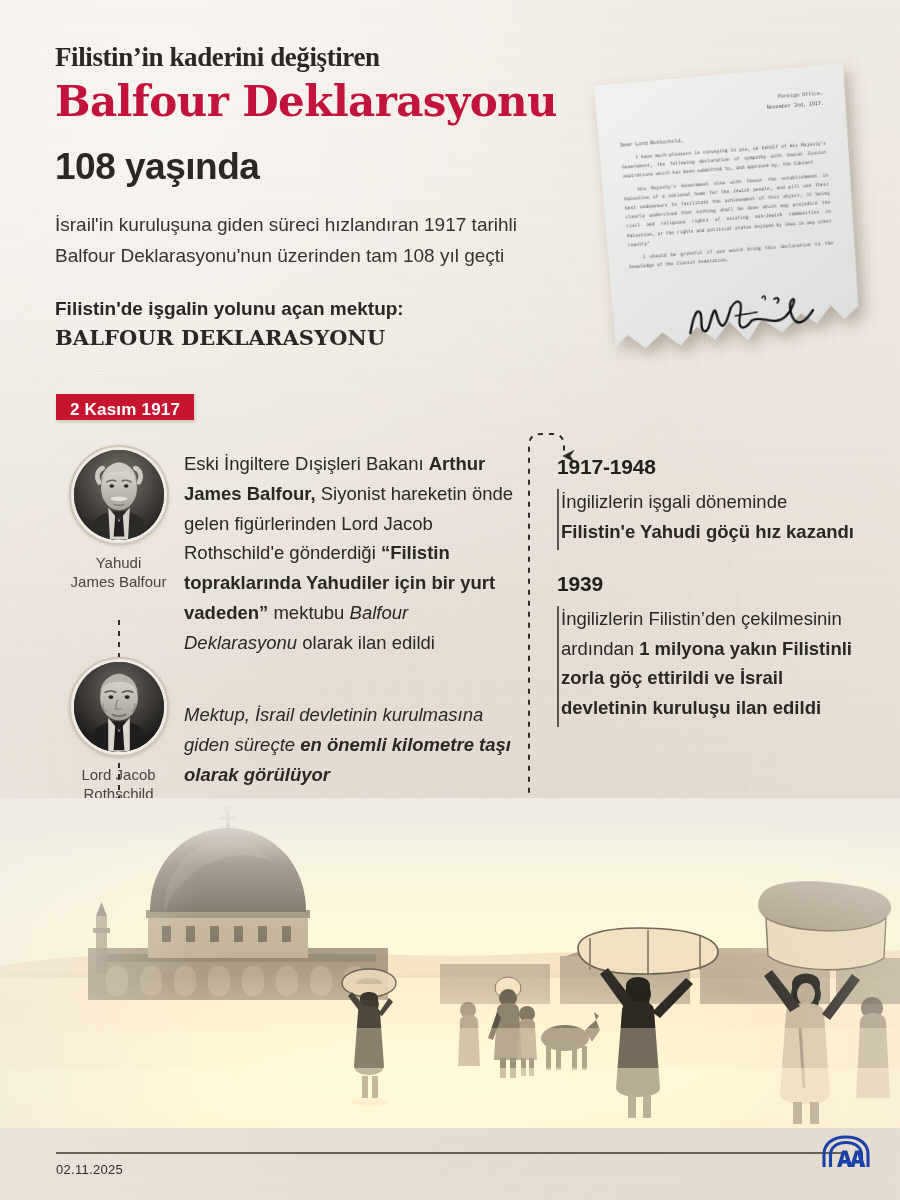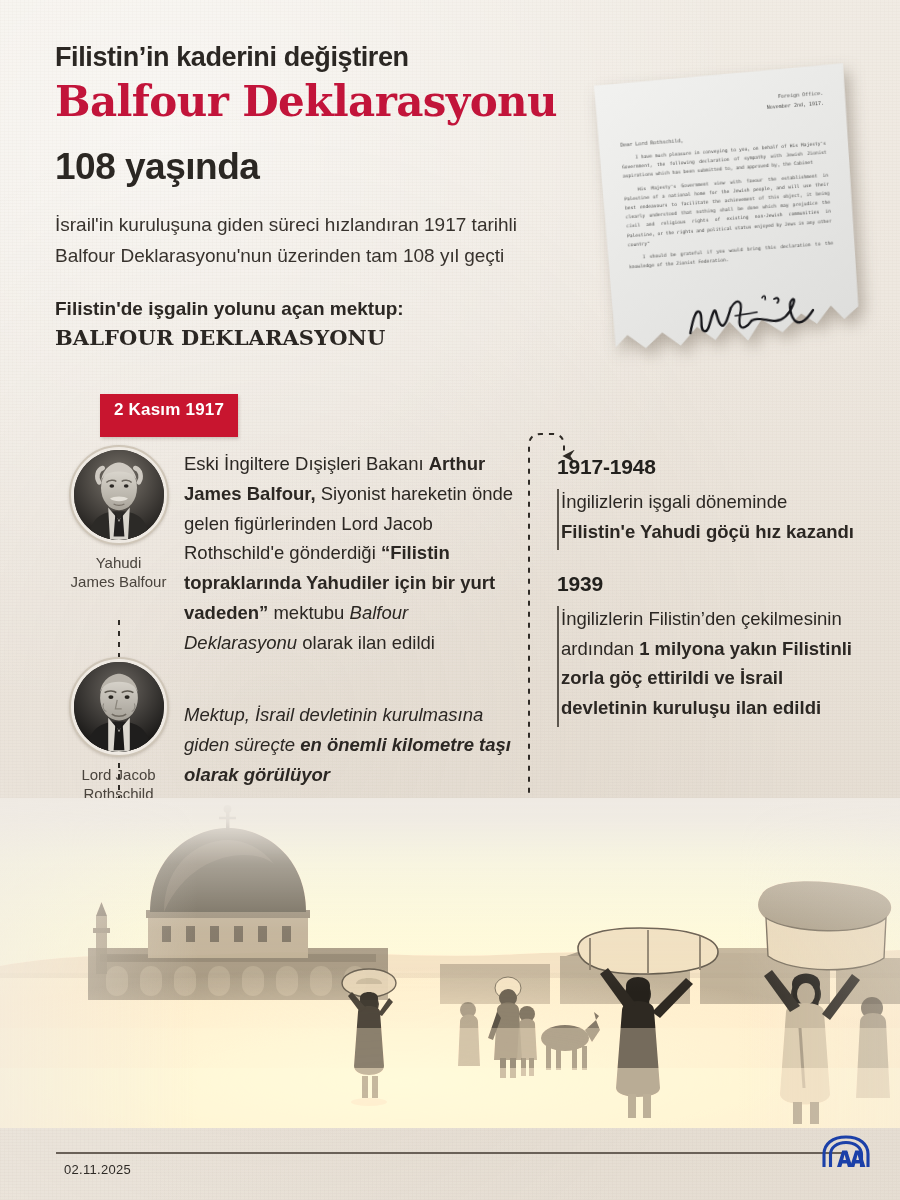--- a/index.html
+++ b/index.html
@@ -30,21 +30,21 @@
       repeating-linear-gradient(90deg, rgba(150,135,115,.045) 0px, rgba(150,135,115,.045) 1px, transparent 1px, transparent 4px),
       radial-gradient(ellipse at 30% 60%, rgba(186,170,148,.18), transparent 60%);
     mix-blend-mode:multiply;
   }
 
   
   #header { position:absolute; left:55px; top:42px; width:520px; }
 
   .kicker {
     font-size:27px; font-weight:700; color:#2b2723;
-    letter-spacing:-.4px; line-height:1.18;
+    letter-spacing:-.4px; line-height:1.18;font-family:Liberation Serif, serif;
   }
   .headline-red {
     font-family:"DejaVu Serif", serif;
     font-size:42px; font-weight:700; color:#c2143a;
     letter-spacing:-.6px; line-height:1.16; margin-top:4px;
   }
   .headline-dark {
     font-size:37px; font-weight:700; color:#2b2723;
     letter-spacing:-.5px; line-height:1.18; margin-top:18px;
   }
@@ -94,24 +94,23 @@
   .lt-body p { margin-bottom:4px; }
   #sig {
     position:absolute; left:72px; top:222px; width:140px; height:44px;
   }
 
   
   #date-badge {
     position:absolute; left:56px; top:394px;
     background:#c8152f; color:#fff;
     font-size:17px; font-weight:700;
-    padding:6px 14px 17px;
+    padding:6px 14px 0;
     letter-spacing:.2px;
     box-shadow:1px 2px 3px rgba(90,70,50,.22);
-    margin-left:44px;
   }
 
   
   #connector { position:absolute; left:0; top:0; width:900px; height:1200px; pointer-events:none; }
 
   
   #left-col { position:absolute; left:56px; top:445px; width:460px; }
 
   .person { position:absolute; width:125px; text-align:center; }
   .person-photo {
@@ -180,21 +179,21 @@
       rgba(239,234,227,.25) 100%);
   }
 
   
   #footer-rule {
     position:absolute; left:56px; top:1152px; width:792px; height:1.5px;
     background:#6a6158;
   }
   #footer-date {
     position:absolute; left:56px; top:1162px;
-    font-size:13px; color:#2f2b27; letter-spacing:.3px;margin-left:8px;
+    font-size:13px; color:#2f2b27; letter-spacing:.3px;
   }
   #aa-logo { position:absolute; right:28px; top:1133px; width:52px; height:42px; }
 </style>
 </head>
 <body>
 
 <div id="page">
 
   <div id="grain"></div>
 

